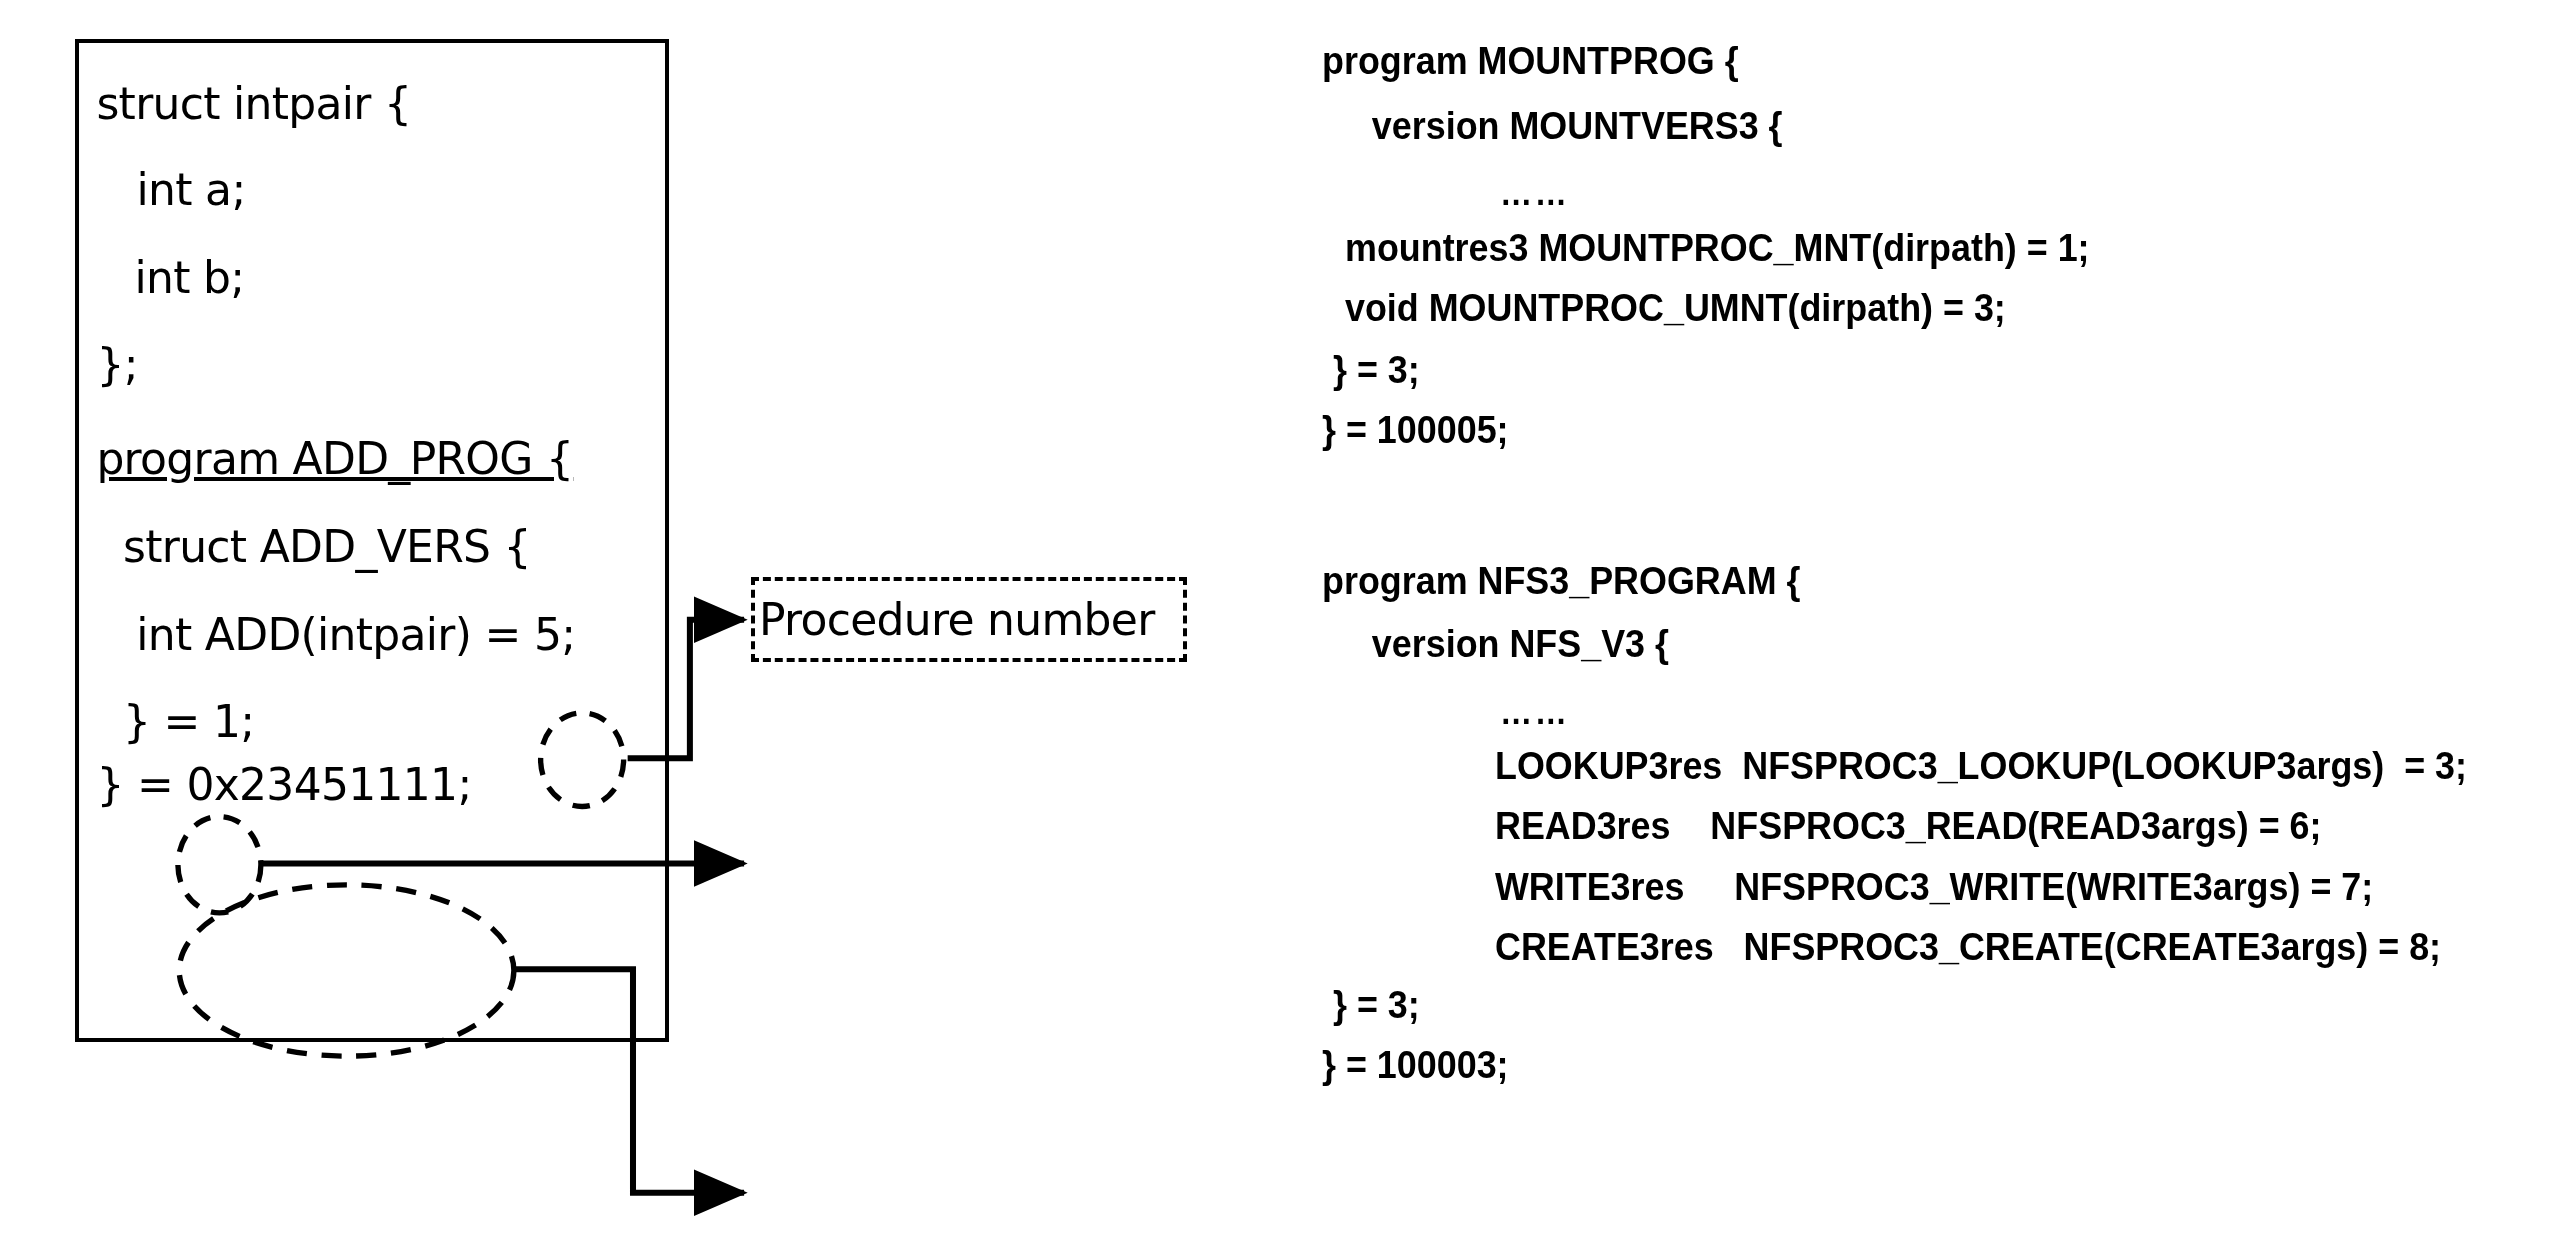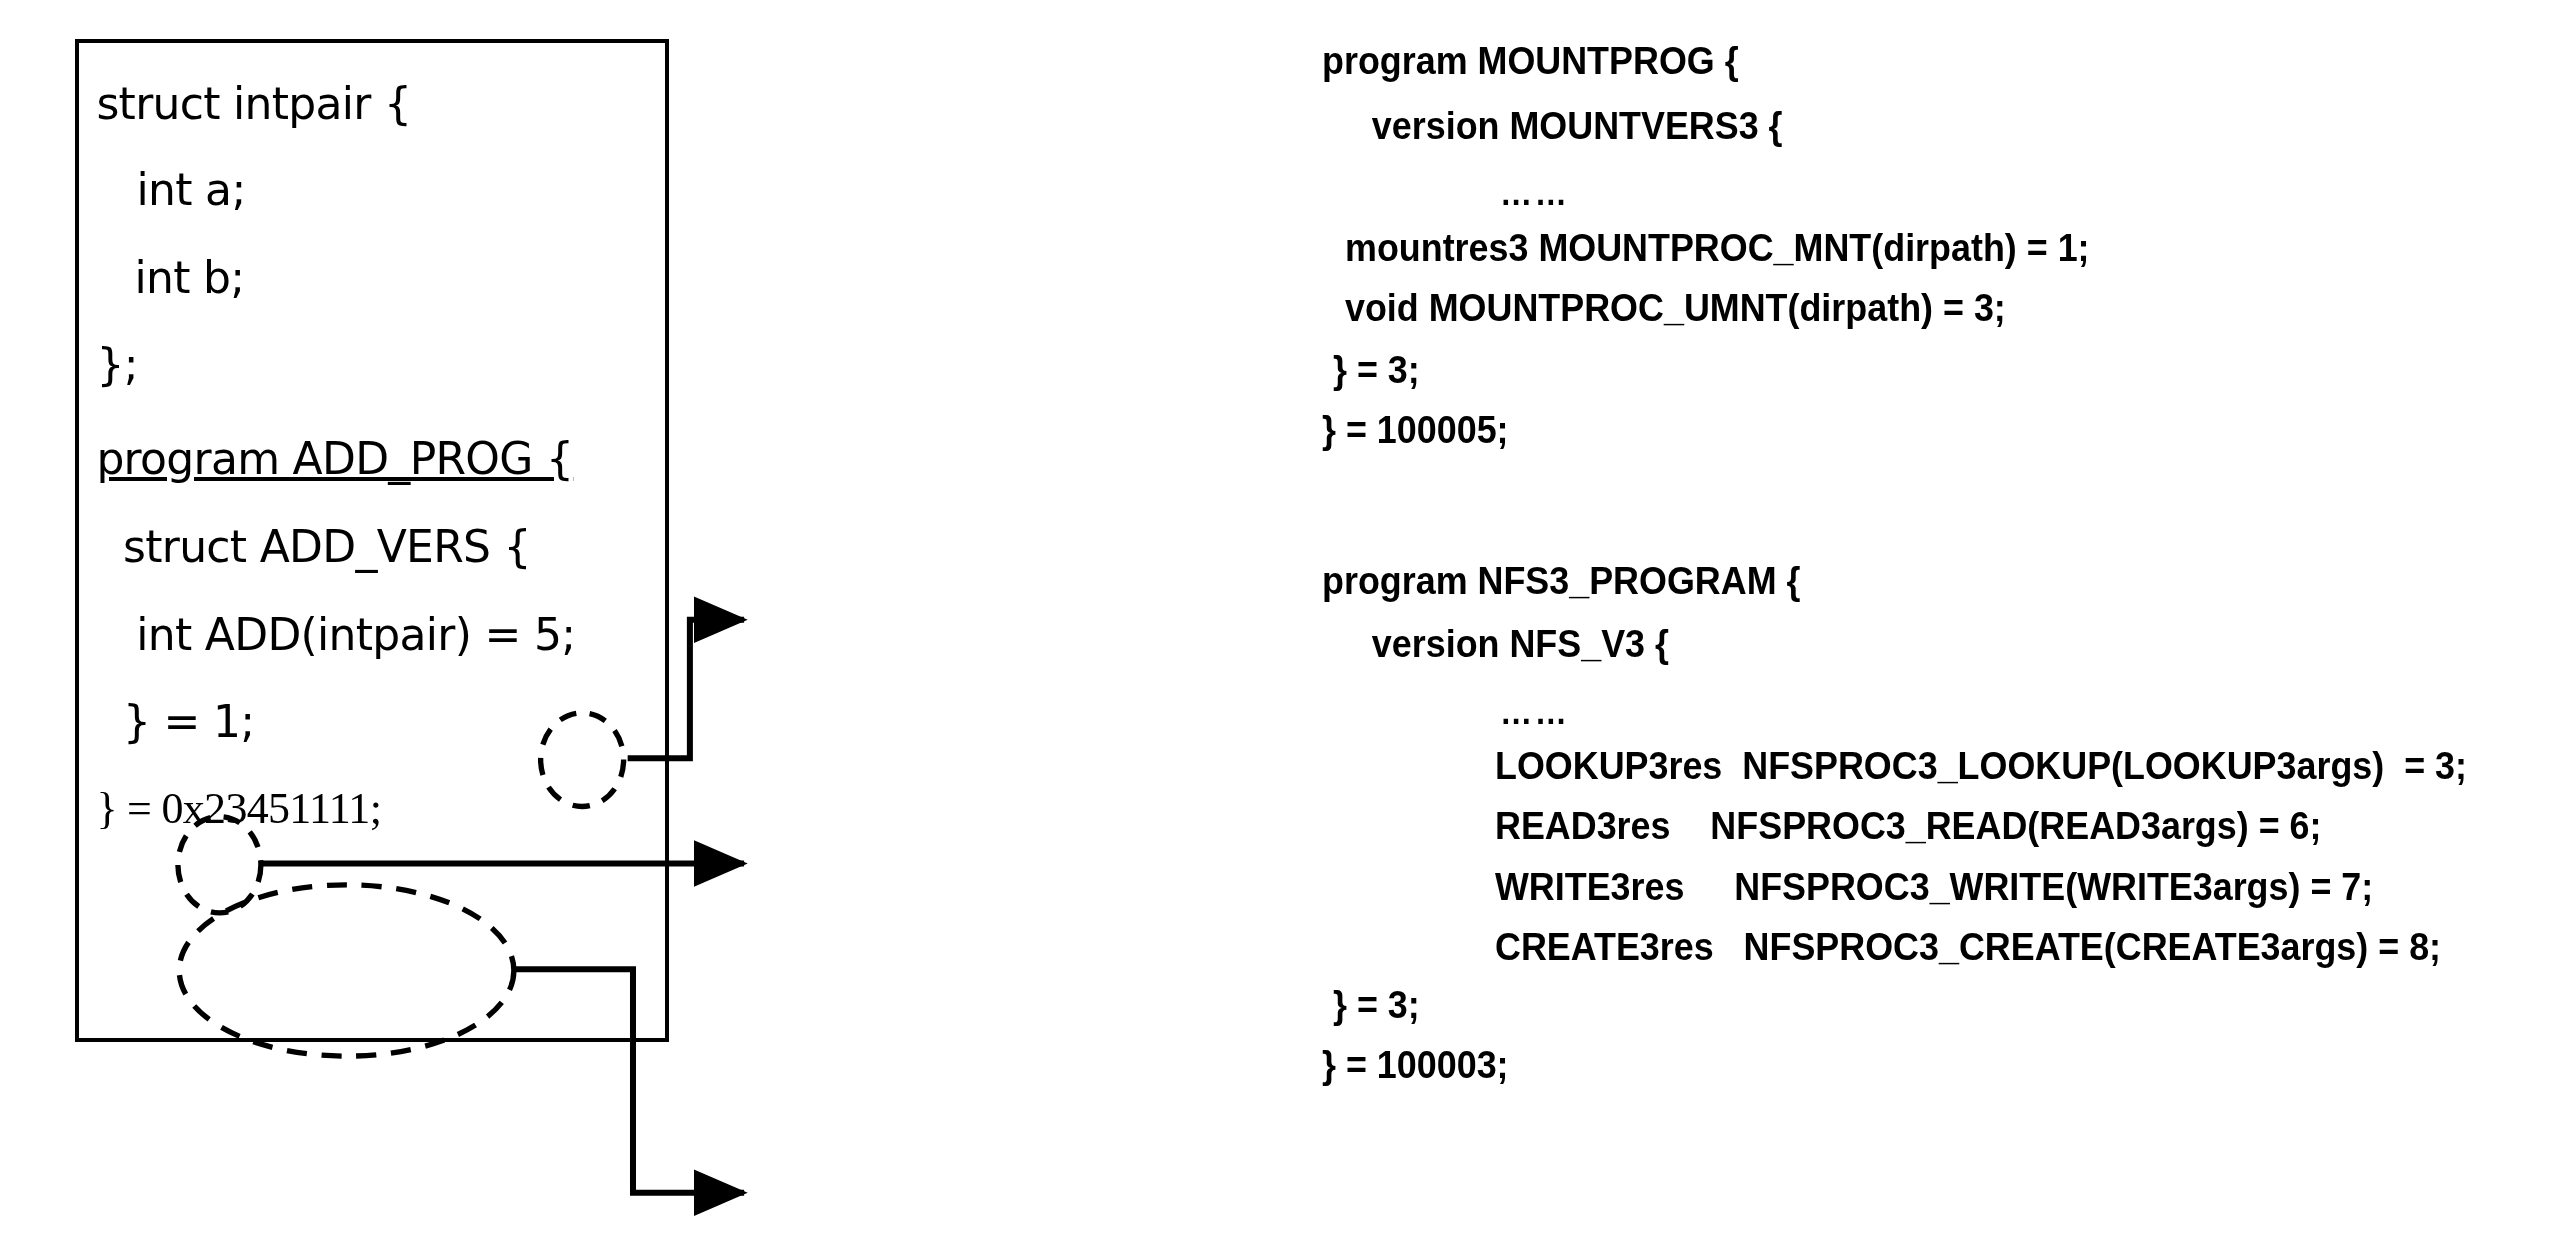--- a/index.html
+++ b/index.html
@@ -93,23 +93,26 @@
 
   <div id="xdr-box">
     <div class="code-line" style="left:17.4px; top:39px;">struct intpair {</div>
     <div class="code-line" style="left:31px; top:125px;">  int a;</div>
     <div class="code-line" style="left:29px; top:213px;">  int b;</div>
     <div class="code-line" style="left:17.4px; top:300px;">};</div>
     <div class="code-line" style="left:17.4px; top:394px;text-decoration:underline;">program ADD_PROG {</div>
     <div class="code-line" style="left:17.4px; top:482px;">  struct ADD_VERS {</div>
     <div class="code-line" style="left:17.4px; top:570px;">   int ADD(intpair) = 5;</div>
     <div class="code-line" style="left:17.4px; top:657px;">  } = 1;</div>
-    <div class="code-line" style="left:17.4px; top:744px;font-family:Liberation Serif, serif;">} = 0x23451111;</div>
+    <div class="code-line" style="left:17.4px; top:720px;">} = 0x23451111;</div>
   </div>
 
+  <div class="callout" style="left:719px; top:577px; width:436px; height:85px;">
+    <span>Procedure number</span>
+  </div>
 
 
 
   <div class="rpc-line" style="left:1290px; top:41px;">program MOUNTPROG {</div>
   <div class="rpc-line" style="left:1290px; top:106px;">     version MOUNTVERS3 {</div>
   <div class="rpc-line ell" style="left:1468px; top:175px;">……</div>
   <div class="rpc-line" style="left:1313px; top:228px;">mountres3 MOUNTPROC_MNT(dirpath) = 1;</div>
   <div class="rpc-line" style="left:1313px; top:288px;">void MOUNTPROC_UMNT(dirpath) = 3;</div>
   <div class="rpc-line" style="left:1301px; top:350px;">} = 3;</div>
   <div class="rpc-line" style="left:1290px; top:410px;">} = 100005;</div>

